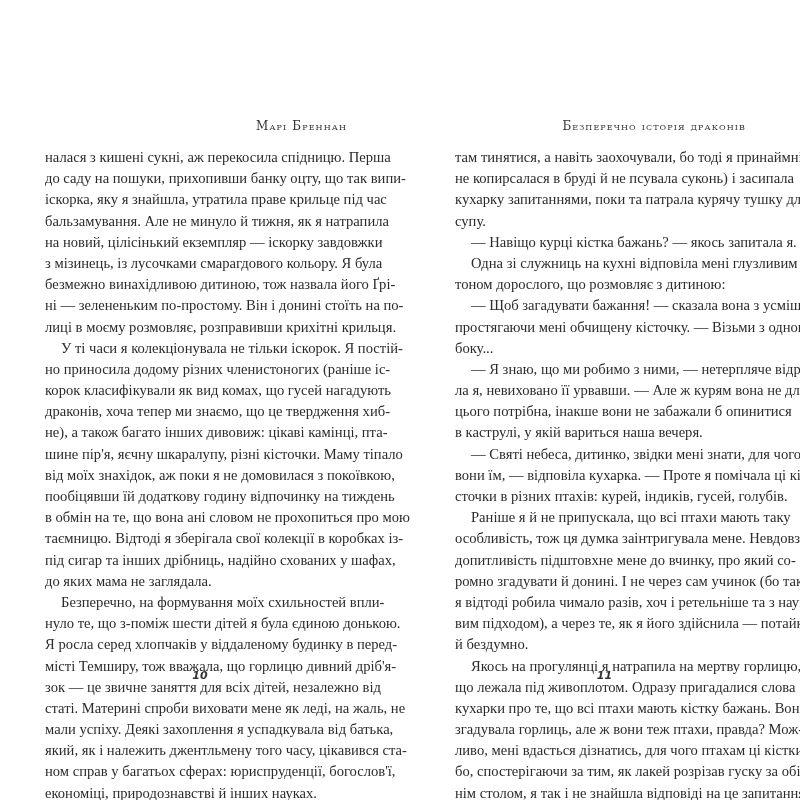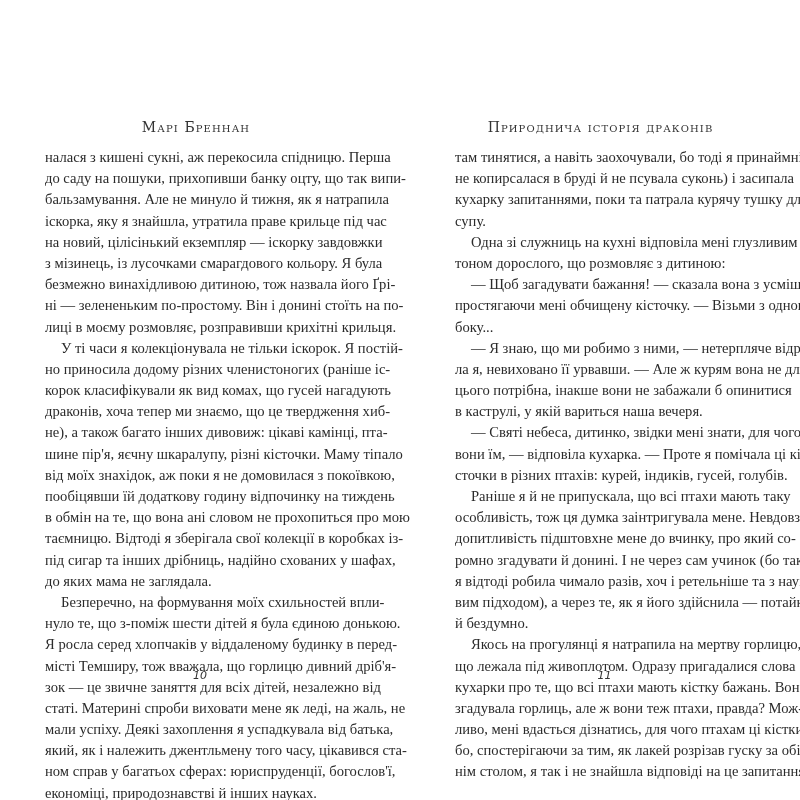--- a/index.html
+++ b/index.html
@@ -3,54 +3,54 @@
 <meta charset="utf-8">
 <style>
   html, body { margin: 0; padding: 0; background: #ffffff; }
   body { width: 800px; height: 800px; position: relative; overflow: hidden; }
   .spread { position: absolute; left: 0; top: 0; width: 800px; height: 800px; background: #ffffff; }
   .page { position: absolute; top: 0; height: 800px; }
   .page.left { left: 45px; width: 310px; }
   .page.right { left: 455px; width: 299px; }
   .running-head {
     position: absolute; top: 119px; left: 0; right: 8px;
-    text-align: center;
+    text-align: right;
     font-family: "DejaVu Serif", serif;
     font-variant: small-caps;
-    font-size: 14px; letter-spacing: 1.1px;
+    font-size: 12px; letter-spacing: 1.1px;
     color: #333;
   }
   .body-text {
     position: absolute; top: 147px; left: 0; right: 0;
     font-family: "Liberation Serif", serif;
     font-size: 14.6px; line-height: 21.2px;
     color: #2b2b2b;
     text-align: justify;
   }
   .line { display: block; white-space: nowrap; text-align-last: justify; height: 21.2px; }
   .line.last { text-align-last: left; }
   .line.indent { padding-left: 16px; }
   .folio {
     position: absolute; top: 669px; left: 0; right: 0;
     text-align: center;
     font-family: "DejaVu Sans", sans-serif;
-    font-style: italic; font-size: 11px; color: #333;
+    font-style: italic; font-size: 11px; color: #333; font-weight: bold;
   }
 </style>
 </head>
 <body>
 
 <div class="spread">
   <div class="page left">
     <div class="running-head">Марі Бреннан</div>
     <div class="body-text">
         <span class="line">налася з кишені сукні, аж перекосила спідницю. Перша</span>
         <span class="line">до саду на пошуки, прихопивши банку оцту, що так випи-</span>
+        <span class="line">іскорка, яку я знайшла, утратила праве крильце під час</span>
         <span class="line">бальзамування. Але не минуло й тижня, як я натрапила</span>
-        <span class="line">іскорка, яку я знайшла, утратила праве крильце під час</span>
         <span class="line">на новий, цілісінький екземпляр — іскорку завдовжки</span>
         <span class="line">з мізинець, із лусочками смарагдового кольору. Я була</span>
         <span class="line">безмежно винахідливою дитиною, тож назвала його Ґрі-</span>
         <span class="line">ні — зелененьким по-простому. Він і донині стоїть на по-</span>
         <span class="line last">лиці в моєму розмовляє, розправивши крихітні крильця.</span>
         <span class="line indent">У ті часи я колекціонувала не тільки іскорок. Я постій-</span>
         <span class="line">но приносила додому різних членистоногих (раніше іс-</span>
         <span class="line">корок класифікували як вид комах, що гусей нагадують</span>
         <span class="line">драконів, хоча тепер ми знаємо, що це твердження хиб-</span>
         <span class="line">не), а також багато інших дивовиж: цікаві камінці, пта-</span>
@@ -68,26 +68,27 @@
         <span class="line">зок — це звичне заняття для всіх дітей, незалежно від</span>
         <span class="line">статі. Материні спроби виховати мене як леді, на жаль, не</span>
         <span class="line">мали успіху. Деякі захоплення я успадкувала від батька,</span>
         <span class="line">який, як і належить джентльмену того часу, цікавився ста-</span>
         <span class="line">ном справ у багатьох сферах: юриспруденції, богослов'ї,</span>
         <span class="line last">економіці, природознавстві й інших науках.</span>
       </div>
     <div class="folio">10</div>
   </div>
   <div class="page right">
-    <div class="running-head">Природнича історія драконів</div>
+    <div class="running-head">Безперечно історія драконів</div>
     <div class="body-text">
         <span class="line">там тинятися, а навіть заохочували, бо тоді я принаймні</span>
         <span class="line">не копирсалася в бруді й не псувала суконь) і засипала</span>
         <span class="line">кухарку запитаннями, поки та патрала курячу тушку для</span>
         <span class="line last">супу.</span>
+        <span class="line indent last">— Навіщо курці кістка бажань? — якось запитала я.</span>
         <span class="line indent">Одна зі служниць на кухні відповіла мені глузливим</span>
         <span class="line last">тоном дорослого, що розмовляє з дитиною:</span>
         <span class="line indent">— Щоб загадувати бажання! — сказала вона з усмішкою,</span>
         <span class="line">простягаючи мені обчищену кісточку. — Візьми з одного</span>
         <span class="line last">боку...</span>
         <span class="line indent">— Я знаю, що ми робимо з ними, — нетерпляче відріза-</span>
         <span class="line">ла я, невиховано її урвавши. — Але ж курям вона не для</span>
         <span class="line">цього потрібна, інакше вони не забажали б опинитися</span>
         <span class="line last">в каструлі, у якій вариться наша вечеря.</span>
         <span class="line indent">— Святі небеса, дитинко, звідки мені знати, для чого</span>

